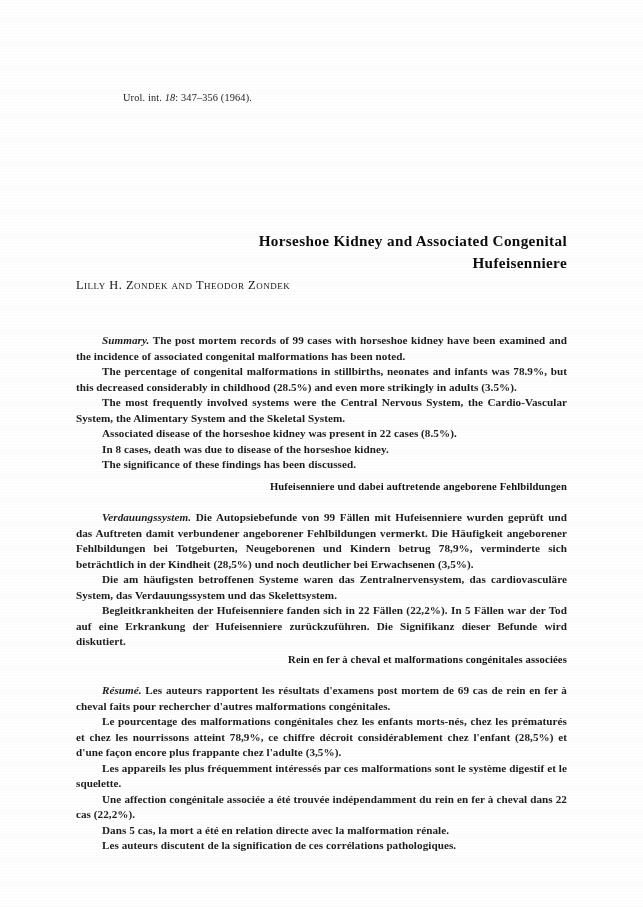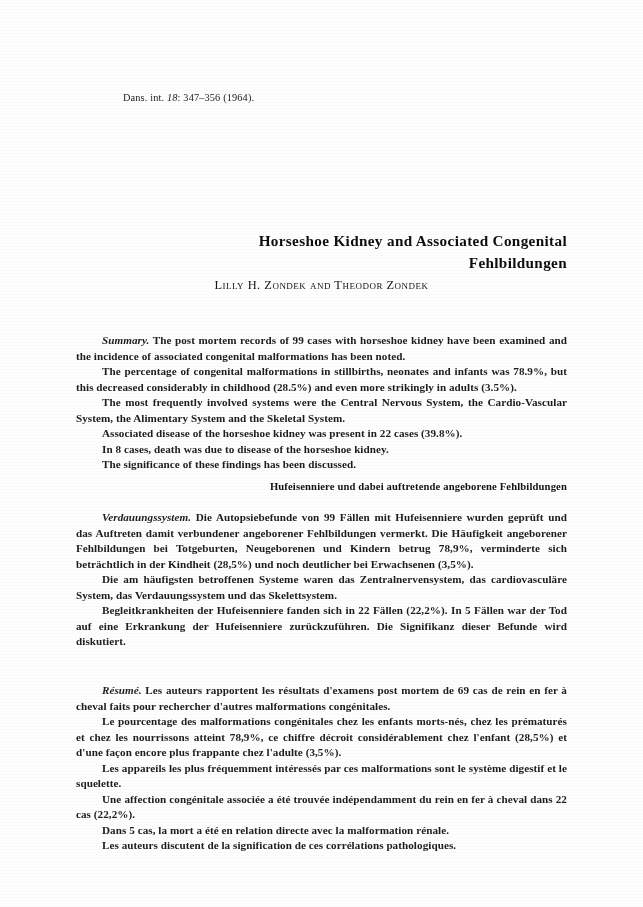--- a/index.html
+++ b/index.html
@@ -55,21 +55,20 @@
     letter-spacing: 0.35px;
     line-height: 22px;
     color: #0d0d0d;
   }
 
   .authors {
     position: absolute;
     left: 76px;
     top: 278px;
     width: 491px;
-    text-align: center;
     font-size: 12.4px;
     letter-spacing: 0.5px;
     color: #141414;
   }
   .authors .sc {
     font-variant: small-caps;
   }
 
   
   .body {
@@ -117,49 +116,50 @@
     background-image:
       repeating-linear-gradient(0deg, rgba(0,0,0,0.5) 0 1px, rgba(0,0,0,0) 1px 3px);
   }
 </style>
 </head>
 <body>
 
 <div class="page">
 
   <div class="citation">
-    <span>Dans. int. </span><span class="vol">18</span><span>: 347–356 (1964).</span>
+    <span>Urol. int. </span><span class="vol">18</span><span>: 347–356 (1964).</span>
   </div>
 
   <div class="title-block">
     <div class="title-line">Horseshoe Kidney and Associated Congenital</div>
-    <div class="title-line">Fehlbildungen</div>
+    <div class="title-line">Hufeisenniere</div>
   </div>
 
   <div class="authors">
     <span class="sc">Lilly H. Zondek and Theodor Zondek</span>
   </div>
 
   <div class="body en-block">
     <p><span class="lead">Summary.</span><span> The post mortem records of 99 cases with horseshoe kidney have been examined and the incidence of associated congenital malformations has been noted.</span></p>
     <p>The percentage of congenital malformations in stillbirths, neonates and infants was 78.9%, but this decreased considerably in childhood (28.5%) and even more strikingly in adults (3.5%).</p>
     <p>The most frequently involved systems were the Central Nervous System, the Cardio-Vascular System, the Alimentary System and the Skeletal System.</p>
-    <p>Associated disease of the horseshoe kidney was present in 22 cases (39.8%).</p>
+    <p>Associated disease of the horseshoe kidney was present in 22 cases (8.5%).</p>
     <p>In 8 cases, death was due to disease of the horseshoe kidney.</p>
     <p>The significance of these findings has been discussed.</p>
   </div>
 
   <div class="section-head de-head">Hufeisenniere und dabei auftretende angeborene Fehlbildungen</div>
 
   <div class="body de-block">
     <p><span class="lead">Verdauungssystem.</span><span> Die Autopsiebefunde von 99 Fällen mit Hufeisenniere wurden geprüft und das Auftreten damit verbundener angeborener Fehlbildungen vermerkt. Die Häufigkeit angeborener Fehlbildungen bei Totgeburten, Neugeborenen und Kindern betrug 78,9%, verminderte sich beträchtlich in der Kindheit (28,5%) und noch deutlicher bei Erwachsenen (3,5%).</span></p>
     <p>Die am häufigsten betroffenen Systeme waren das Zentralnervensystem, das cardiovasculäre System, das Verdauungssystem und das Skelettsystem.</p>
     <p>Begleitkrankheiten der Hufeisenniere fanden sich in 22 Fällen (22,2%). In 5 Fällen war der Tod auf eine Erkrankung der Hufeisenniere zurückzuführen. Die Signifikanz dieser Befunde wird diskutiert.</p>
   </div>
 
+  <div class="section-head fr-head">Rein en fer à cheval et malformations congénitales associées</div>
 
   <div class="body fr-block">
     <p><span class="lead">Résumé.</span><span> Les auteurs rapportent les résultats d'examens post mortem de 69 cas de rein en fer à cheval faits pour rechercher d'autres malformations congénitales.</span></p>
     <p>Le pourcentage des malformations congénitales chez les enfants morts-nés, chez les prématurés et chez les nourrissons atteint 78,9%, ce chiffre décroit considérablement chez l'enfant (28,5%) et d'une façon encore plus frappante chez l'adulte (3,5%).</p>
     <p>Les appareils les plus fréquemment intéressés par ces malformations sont le système digestif et le squelette.</p>
     <p>Une affection congénitale associée a été trouvée indépendamment du rein en fer à cheval dans 22 cas (22,2%).</p>
     <p>Dans 5 cas, la mort a été en relation directe avec la malformation rénale.</p>
     <p>Les auteurs discutent de la signification de ces corrélations pathologiques.</p>
   </div>
 

